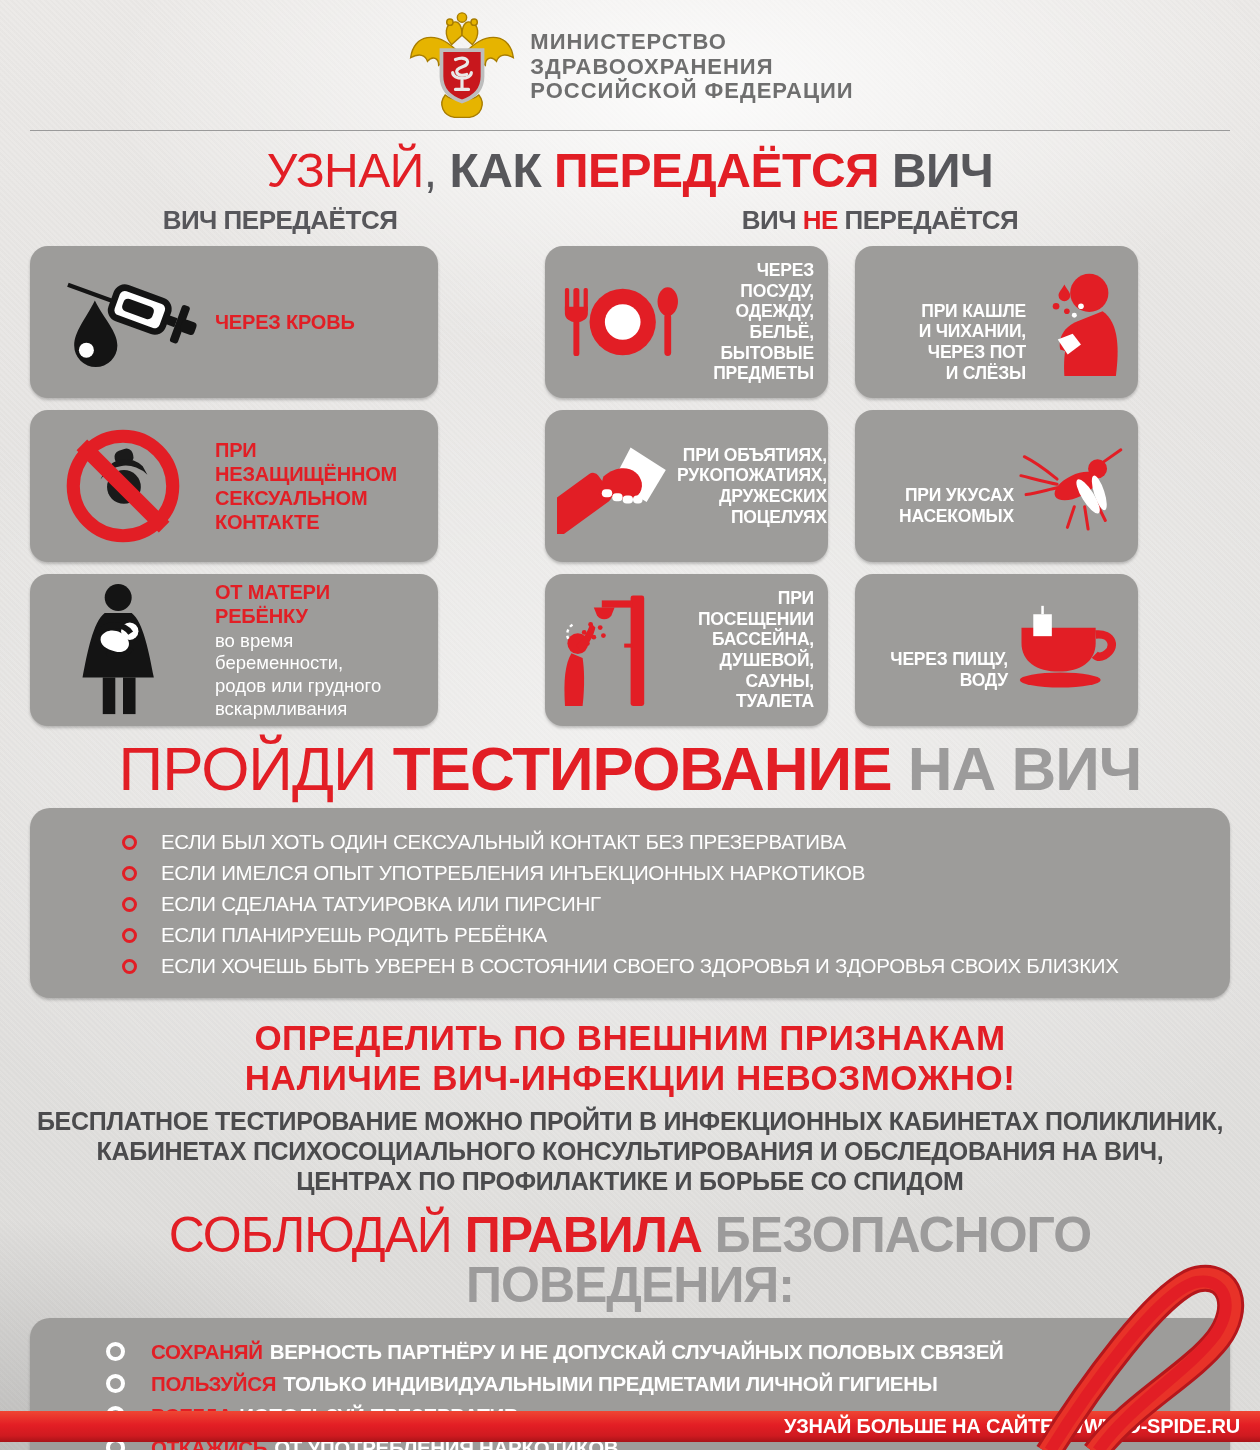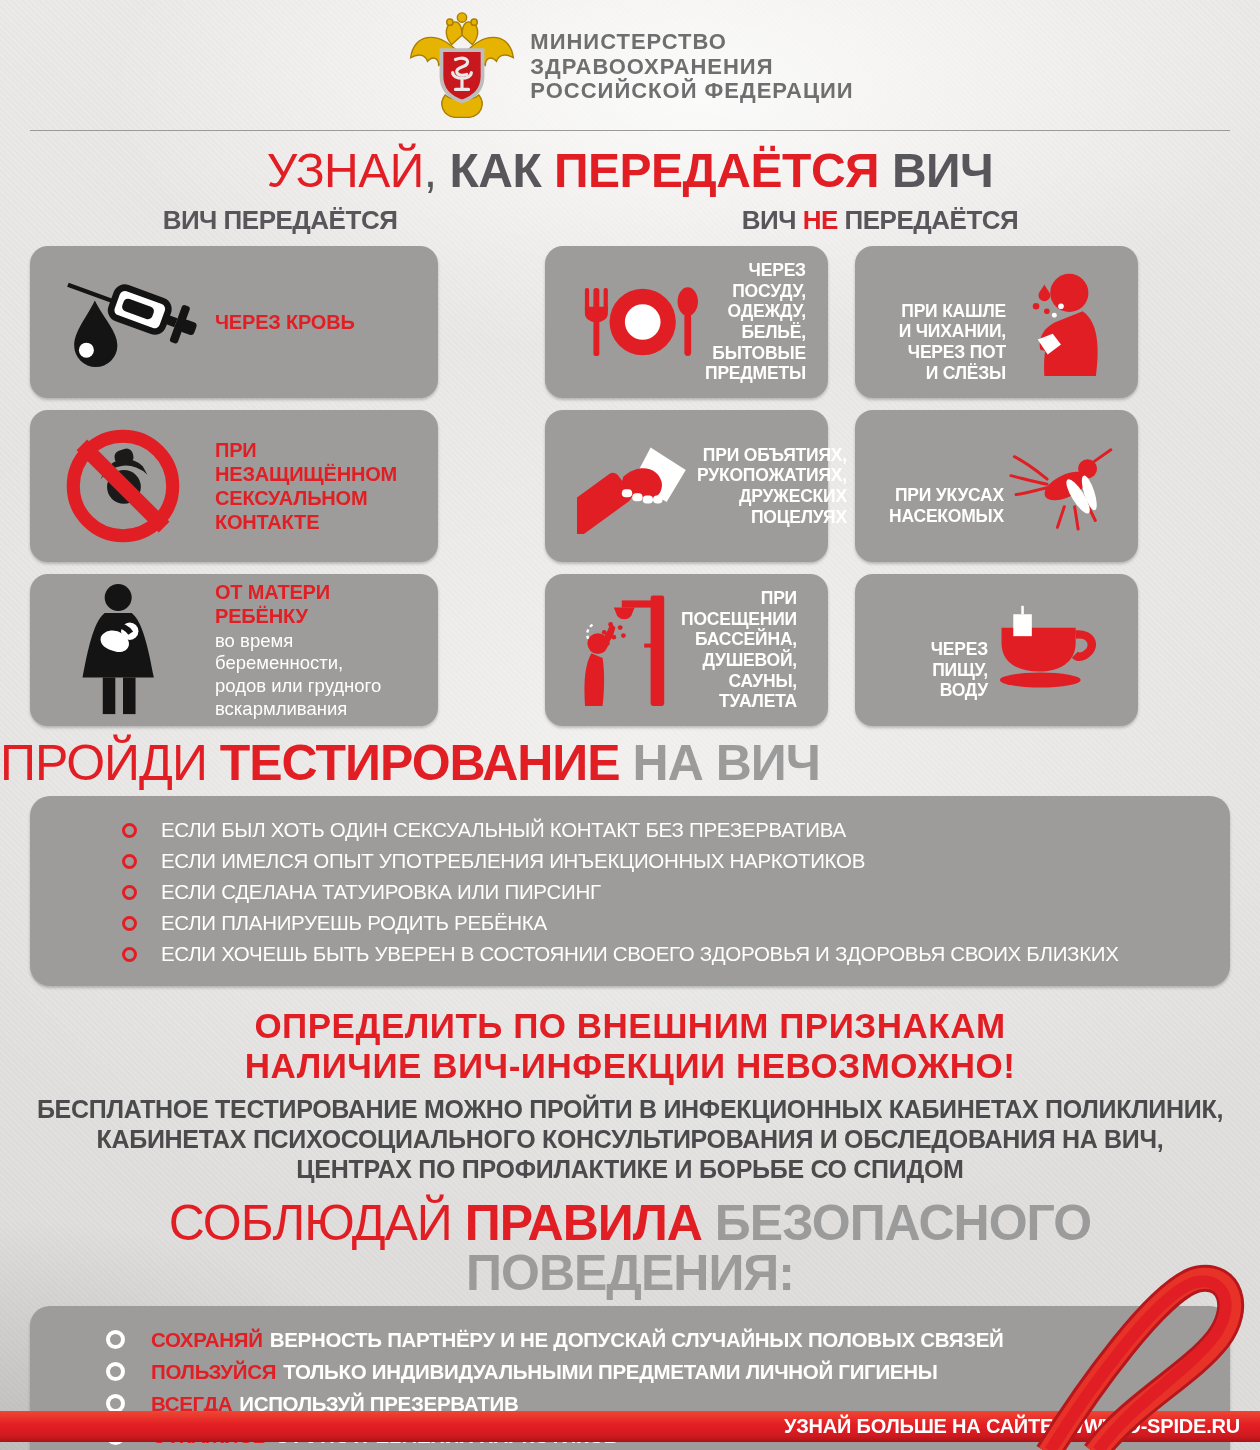--- a/index.html
+++ b/index.html
@@ -32,28 +32,28 @@
   .col-head .ne{color:#e21e25;}
   
   .cards{margin:0 30px;}
   .card-row{display:flex;margin-bottom:12px;}
   .card{background:#9d9c9a;border-radius:18px;height:152px;box-shadow:0 2px 3px rgba(0,0,0,0.22);}
   .card-left{width:408px;margin-right:107px;display:flex;align-items:center;padding:0;box-sizing:border-box;}
   .card-left .big-icon{width:185px;display:flex;justify-content:center;align-items:center;flex:0 0 auto;}
   .card-left .txt{flex:1;padding-right:14px;}
   .card-title-red{color:#e21e25;font-weight:bold;font-size:20px;letter-spacing:-0.2px;white-space:pre-line;line-height:1.2;}
   .card-sub{color:#fff;font-size:18.5px;line-height:1.22;white-space:pre-line;margin-top:2px;}
-  .card-r{width:283px;box-sizing:border-box;display:flex;align-items:center;padding:0 32px;}
+  .card-r{width:283px;box-sizing:border-box;display:flex;align-items:center;padding:0 12px;}
   .card-r1{margin-right:27px;}
   .nt-icon{flex:0 0 auto;display:flex;align-items:center;justify-content:center;}
   .nt-text{flex:1;color:#fff;font-weight:bold;font-size:17.5px;line-height:1.18;letter-spacing:-0.2px;white-space:pre-line;}
   .nt-text.right{text-align:right;padding-right:2px;}
   .nt-text.left{text-align:right;padding-left:2px;margin-top:40px;}
   
-  .test-heading{margin-top:12px;font-size:50px;line-height:1;letter-spacing:-1px;}
+  .test-heading{margin-top:12px;text-align:center;font-size:62px;line-height:1;letter-spacing:-1px;}
   .test-heading .g{color:#9c9b9b;font-weight:bold;}
   .band{margin:8px 30px 0;background:#9d9c9a;border-radius:20px;box-shadow:0 2px 3px rgba(0,0,0,0.22);}
   .test-band{padding:15px 20px 13px 92px;}
   .test-item{display:flex;align-items:center;margin:7px 0;}
   .test-bullet{width:12px;height:12px;border:3.5px solid #e21e25;border-radius:50%;margin-right:24px;flex:0 0 auto;box-sizing:border-box;width:15px;height:15px;}
   .test-text{color:#fff;font-weight:normal;font-size:20.5px;letter-spacing:-0.3px;}
   
   .warning{margin-top:20px;text-align:center;}
   .warning-red{color:#e21e25;font-size:35px;font-weight:bold;line-height:1.14;letter-spacing:0.5px;}
   .warning-gray{color:#4b4b4d;font-size:25px;font-weight:bold;line-height:1.2;margin-top:8px;letter-spacing:-0.3px;}

